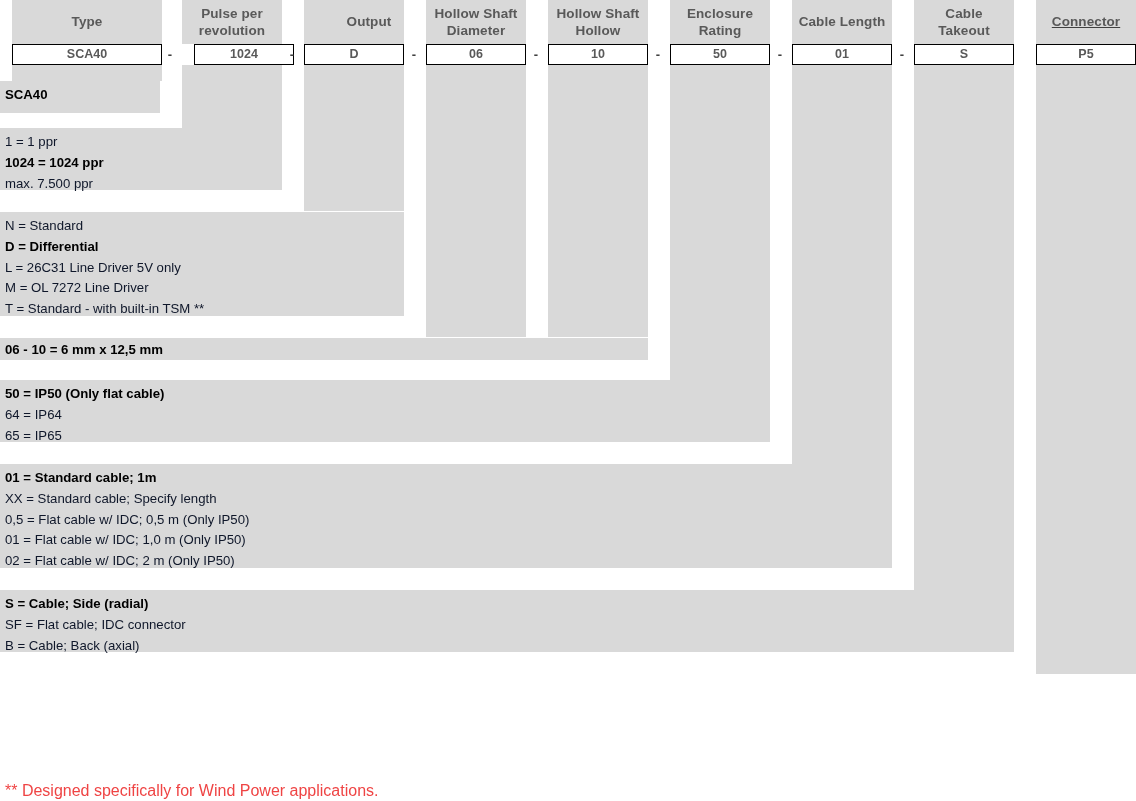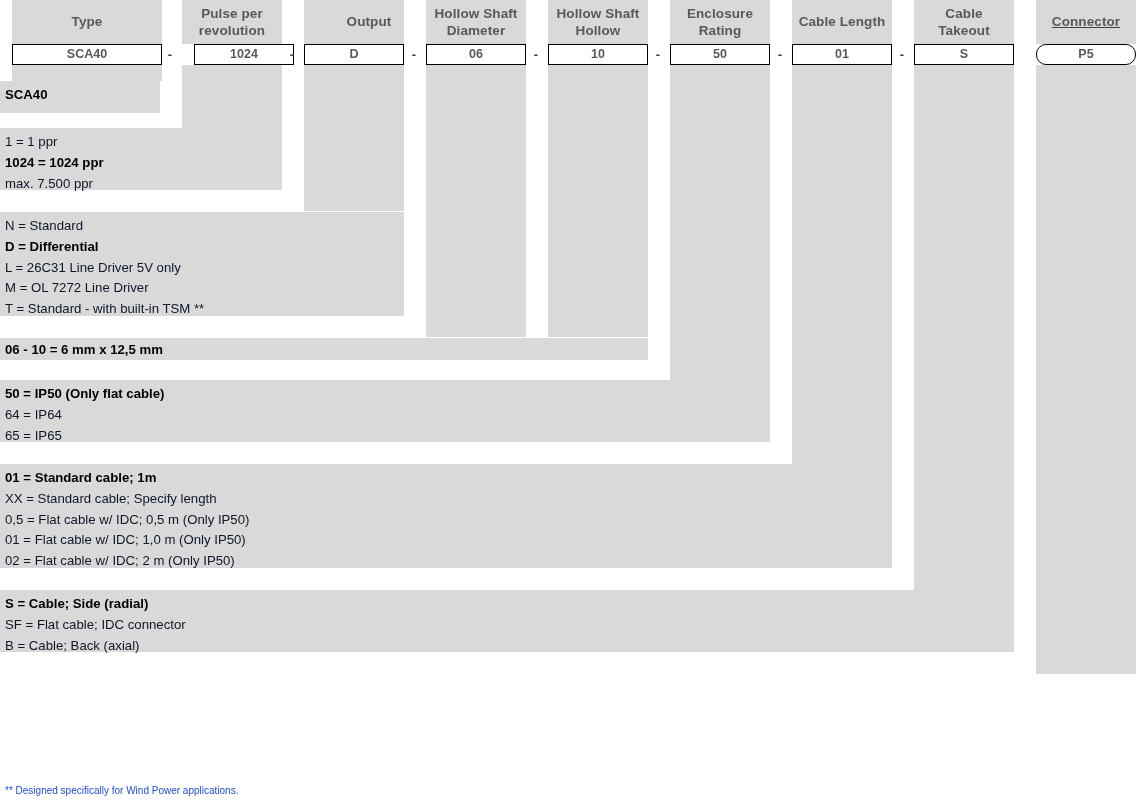--- a/index.html
+++ b/index.html
@@ -82,23 +82,23 @@
     white-space: nowrap;
   }
   .desc-band .line.b {
     font-weight: bold;
     color: #000000;
   }
 
   .footnote {
     position: absolute;
     left: 5px;
-    font-size: 10px;
+    font-size: 16px;
     line-height: 18px;
-    color: #1d4ed8;
+    color: #ef4444;
     white-space: nowrap;
   }
 </style>
 </head>
 <body>
 
 <div id="stage">
 
   <div class="col-head" style="left:12px; top:0px; width:150px; height:44px;">
     <span class="head-label" style="padding-top:13px;">Type</span>
@@ -157,21 +157,21 @@
   <div class="dash" style="left:652px; top:44px;">-</div>
 
   <div class="col-value" style="left:670px; top:44px; width:100px;">50</div>
   <div class="dash" style="left:774px; top:44px;">-</div>
 
   <div class="col-value" style="left:792px; top:44px; width:100px;">01</div>
   <div class="dash" style="left:896px; top:44px;">-</div>
 
   <div class="col-value" style="left:914px; top:44px; width:100px;">S</div>
 
-  <div class="col-value" style="left:1036px; top:44px; width:100px;border-radius:10px;">P5</div>
+  <div class="col-value" style="left:1036px; top:44px; width:100px;">P5</div>
 
   <div class="step-block" style="left:12px; top:65px; width:150px; height:16px;"></div>
 
   <div class="step-block" style="left:182px; top:65px; width:100px; height:67px;"></div>
 
   <div class="step-block" style="left:304px; top:65px; width:100px; height:146px;"></div>
 
   <div class="step-block" style="left:426px; top:65px; width:100px; height:272px;"></div>
 
   <div class="step-block" style="left:548px; top:65px; width:100px; height:272px;"></div>

